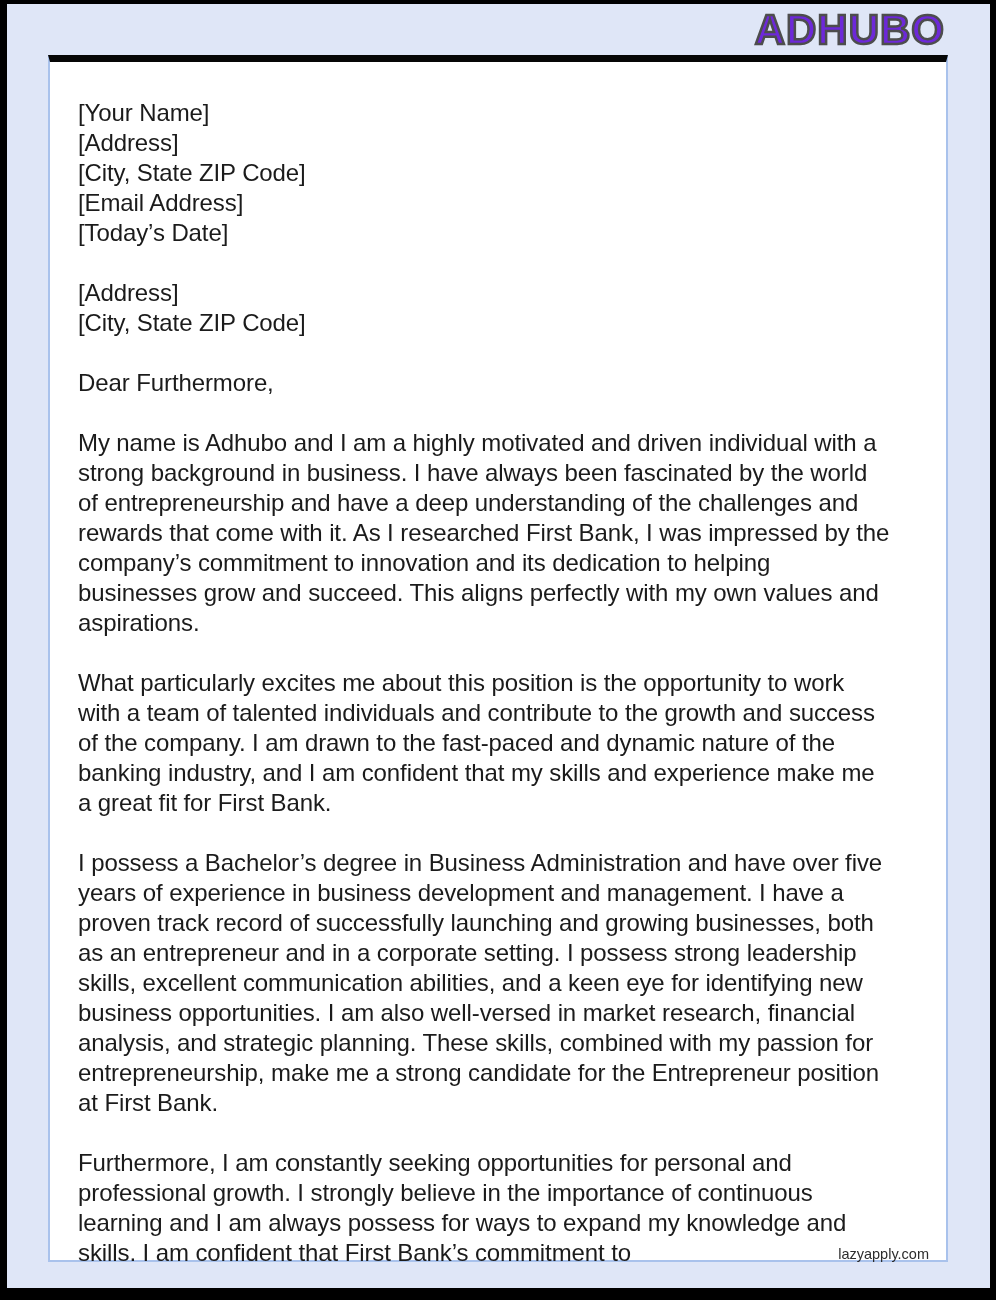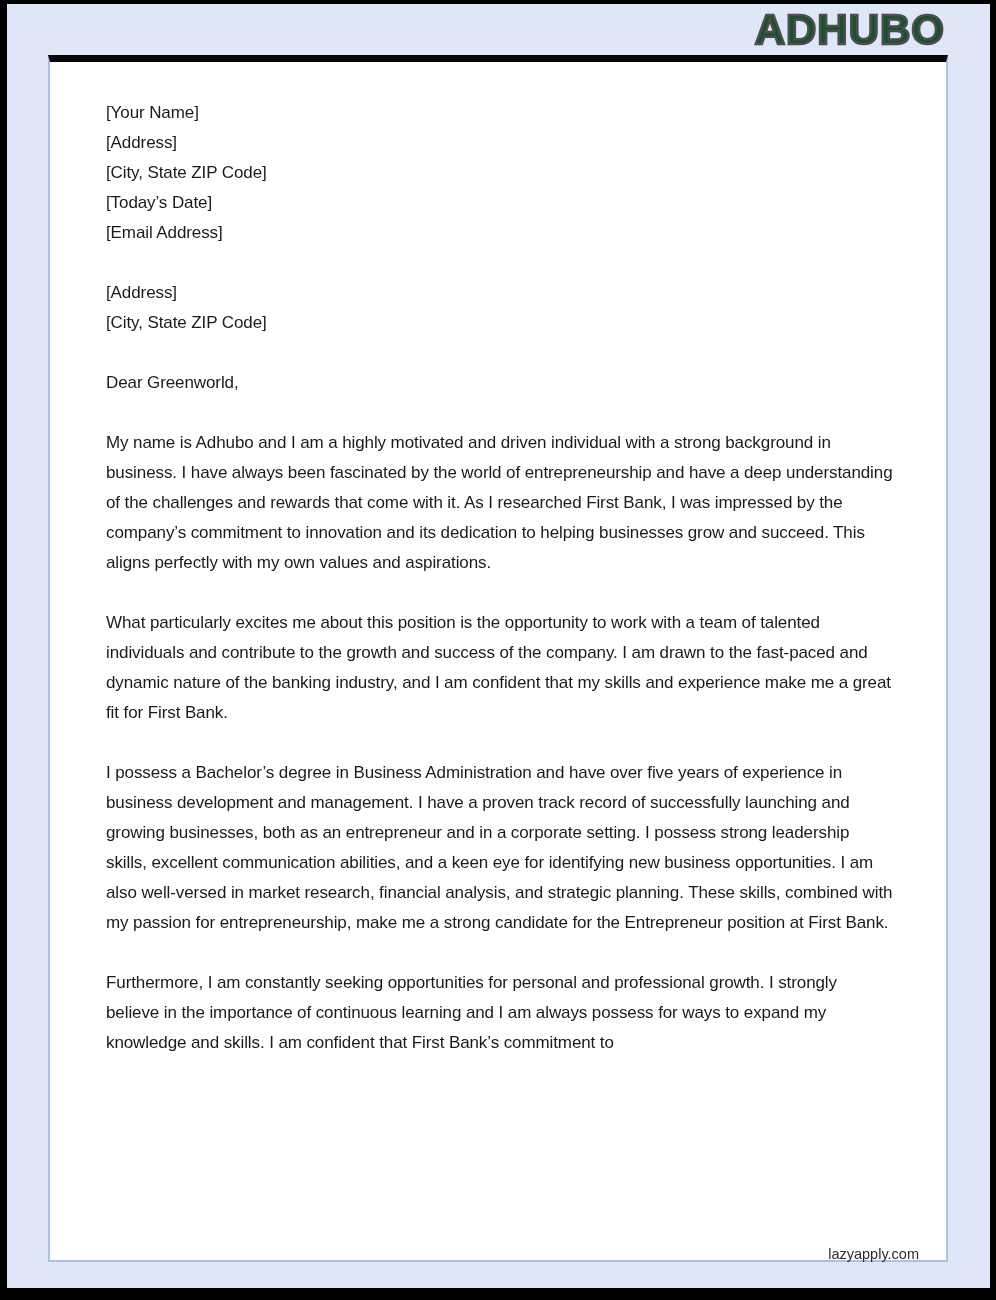--- a/index.html
+++ b/index.html
@@ -15,51 +15,51 @@
   .frame-top    { left: 0; top: 0; width: 996px; height: 4px; }
   .frame-right  { right: 0; top: 0; width: 6px; height: 1300px; }
   .frame-bottom { left: 0; bottom: 0; width: 996px; height: 12px; }
 
   .logo {
     position: absolute;
     top: 6px; right: 51px;
     font-size: 42px;
     font-weight: bold;
     letter-spacing: 1px;
-    color: #14532d;
+    color: #6d28d9;
     -webkit-text-stroke: 2.5px #4d4d4d;
     z-index: 3;
   }
 
   .page {
     position: absolute;
     left: 48px; top: 55px;
     width: 900px; height: 1207px;
     box-sizing: border-box;
     background: #ffffff;
     border: 2px solid #a9c2ec;
     border-top: 7px solid #060606;
     overflow: visible;
     z-index: 1;
   }
 
   .letter {
-    padding: 36px 53px 0 56px;
-    font-size: 17px;
+    padding: 36px 53px 0 28px;
+    font-size: 24px;
     line-height: 30px;
     letter-spacing: -0.1px;
     color: #1b1b1b;
   }
   .block { margin: 0 0 30px 0; }
   .block div { min-height: 30px; }
   .para { margin: 0 0 30px 0; }
 
   .watermark {
     position: absolute;
-    top: 1246px; right: 77px;
+    top: 1246px; right: 67px;
     font-size: 14.5px;
     color: #2c2c2c;
     z-index: 5;
   }
 </style>
 </head>
 <body>
 
 <div class="frame frame-left"></div>
 <div class="frame frame-top"></div>
@@ -68,30 +68,30 @@
 
 <div class="logo">ADHUBO</div>
 
 <div class="page">
   <div class="letter">
 
     <div class="block">
       <div>[Your Name]</div>
       <div>[Address]</div>
       <div>[City, State ZIP Code]</div>
+      <div>[Email Address]</div>
       <div>[Today’s Date]</div>
-      <div>[Email Address]</div>
     </div>
 
     <div class="block">
       <div>[Address]</div>
       <div>[City, State ZIP Code]</div>
     </div>
 
-    <p class="para">Dear Greenworld,</p>
+    <p class="para">Dear Furthermore,</p>
 
     <p class="para">My name is Adhubo and I am a highly motivated and driven individual with a strong background in business. I have always been fascinated by the world of entrepreneurship and have a deep understanding of the challenges and rewards that come with it. As I researched First Bank, I was impressed by the company’s commitment to innovation and its dedication to helping businesses grow and succeed. This aligns perfectly with my own values and aspirations.</p>
     <p class="para">What particularly excites me about this position is the opportunity to work with a team of talented individuals and contribute to the growth and success of the company. I am drawn to the fast-paced and dynamic nature of the banking industry, and I am confident that my skills and experience make me a great fit for First Bank.</p>
     <p class="para">I possess a Bachelor’s degree in Business Administration and have over five years of experience in business development and management. I have a proven track record of successfully launching and growing businesses, both as an entrepreneur and in a corporate setting. I possess strong leadership skills, excellent communication abilities, and a keen eye for identifying new business opportunities. I am also well-versed in market research, financial analysis, and strategic planning. These skills, combined with my passion for entrepreneurship, make me a strong candidate for the Entrepreneur position at First Bank.</p>
     <p class="para">Furthermore, I am constantly seeking opportunities for personal and professional growth. I strongly believe in the importance of continuous learning and I am always possess for ways to expand my knowledge and skills. I am confident that First Bank’s commitment to</p>
 
   </div>
 </div>
 
 <div class="watermark">lazyapply.com</div>

